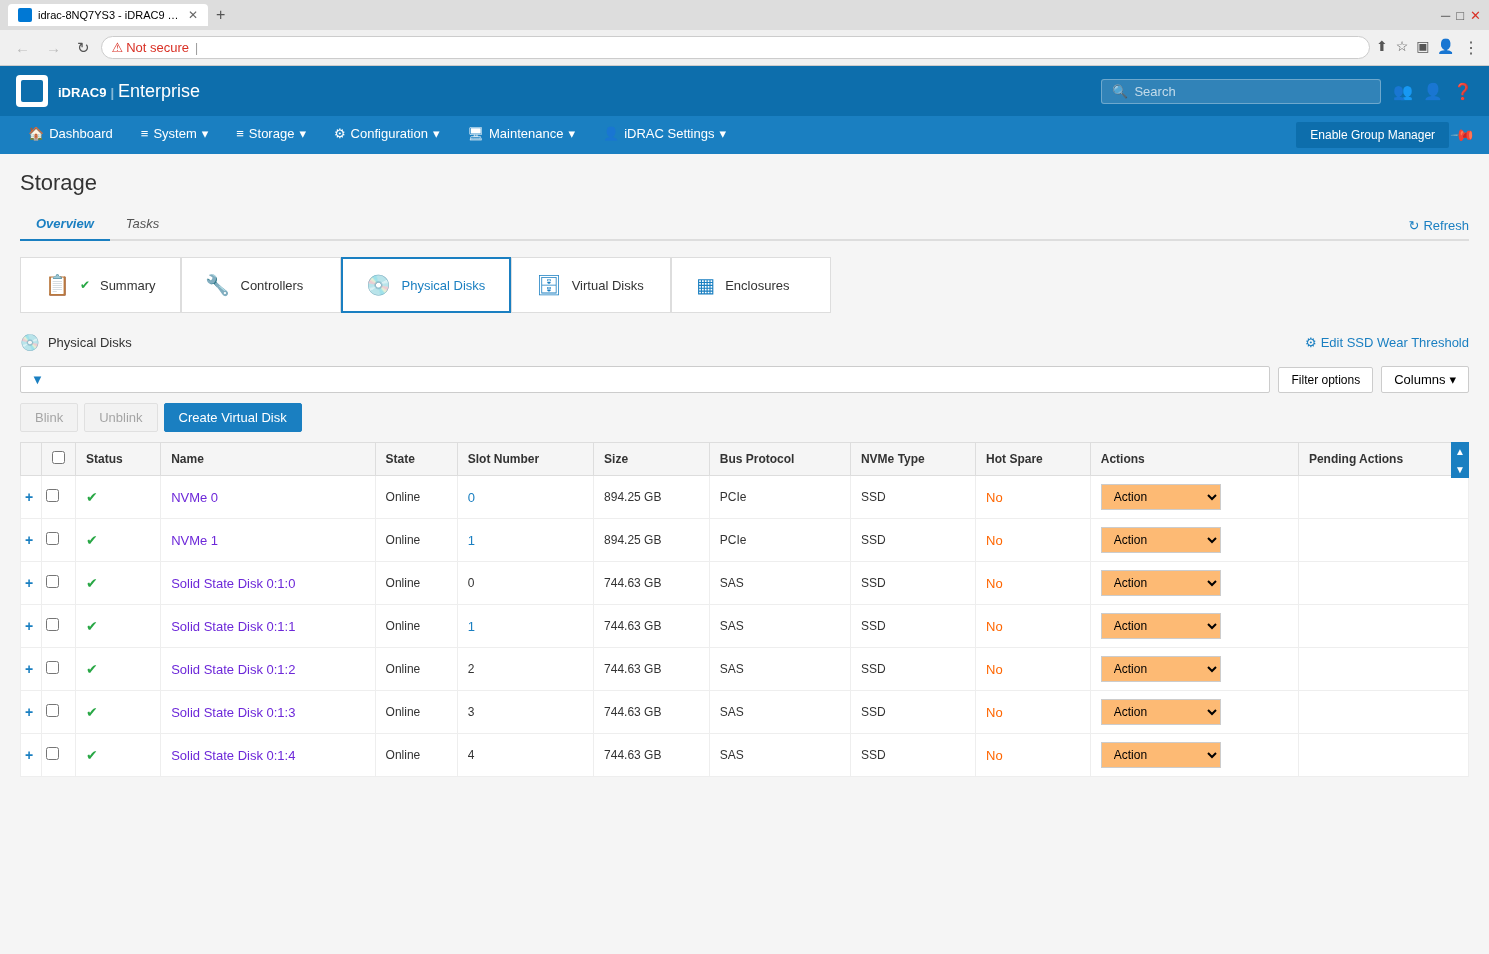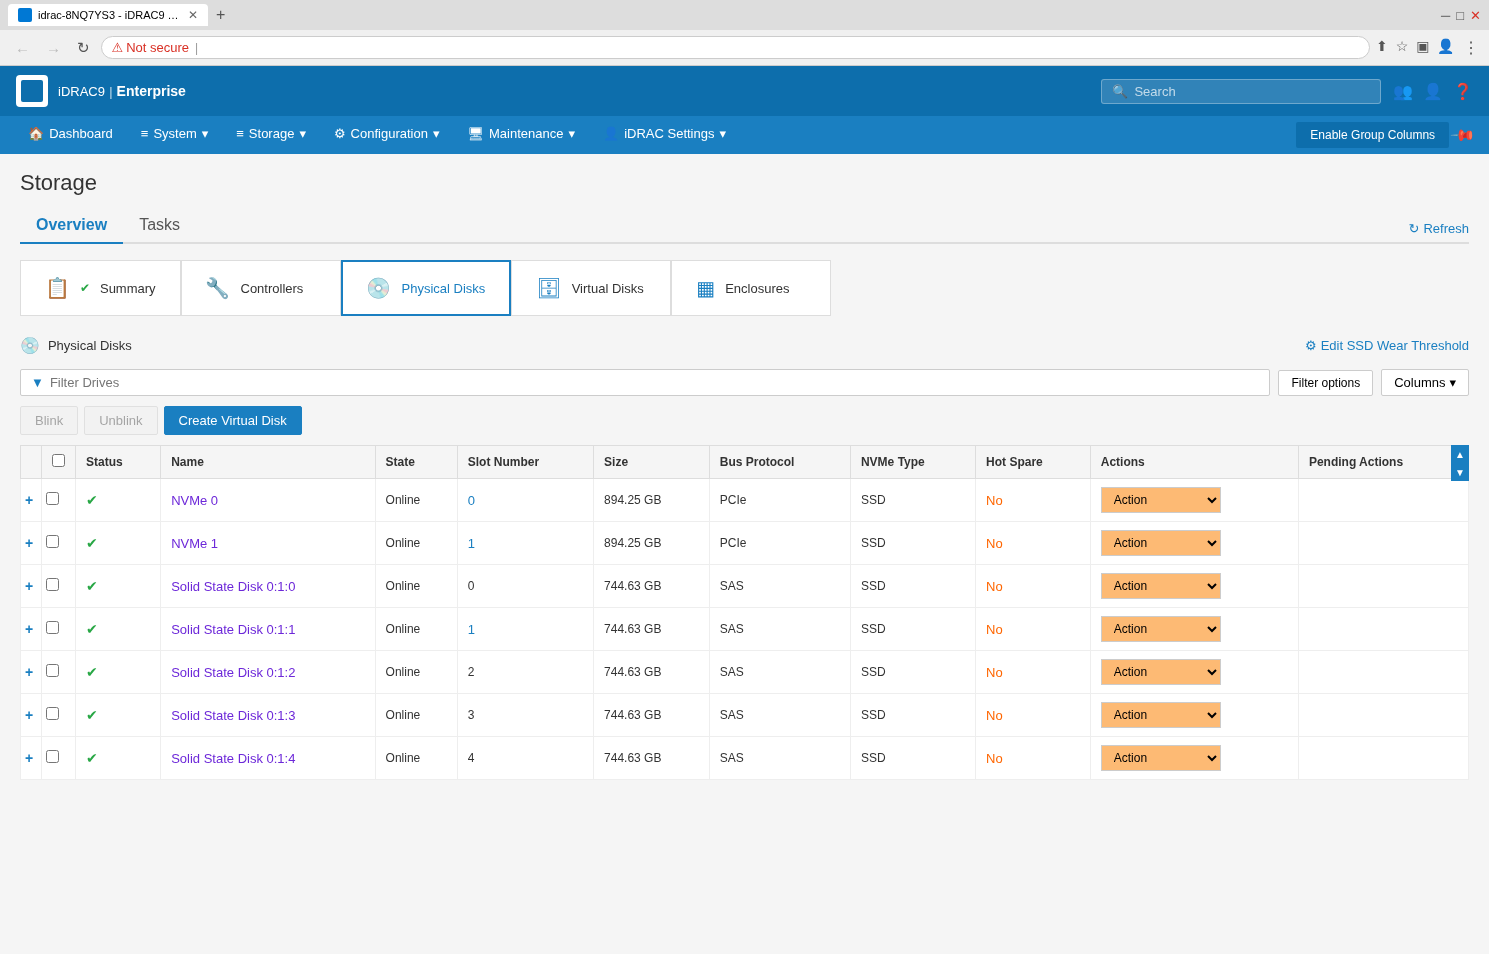--- a/index.html
+++ b/index.html
@@ -20,44 +20,44 @@
     .not-secure { color: #d93025; font-size: 11px; display: flex; align-items: center; gap: 3px; }
     .address-text { color: #1a73e8; font-size: 12px; flex: 1; overflow: hidden; text-overflow: ellipsis; white-space: nowrap; }
     .browser-actions { display: flex; gap: 8px; color: #555; font-size: 15px; }
 
     
     .idrac-header { background: #0d6eac; display: flex; align-items: center; padding: 0 16px; height: 50px; }
     .idrac-logo { display: flex; align-items: center; gap: 10px; color: #fff; font-size: 18px; font-weight: bold; }
     .idrac-logo-icon { width: 32px; height: 32px; background: #fff; border-radius: 4px; display: flex; align-items: center; justify-content: center; }
     .idrac-logo-icon-inner { width: 22px; height: 22px; background: #0d6eac; border-radius: 2px; }
     .idrac-logo-text { display: flex; align-items: baseline; gap: 4px; }
-    .idrac-logo-name { font-weight: normal; }
+    .idrac-logo-name { font-weight: bold; }
     .idrac-logo-pipe { opacity: 0.5; }
-    .idrac-logo-edition { font-size: 14px; font-weight: bold; }
+    .idrac-logo-edition { font-size: 18px; font-weight: normal; }
     .header-search { flex: 1; display: flex; justify-content: flex-end; align-items: center; gap: 12px; }
     .search-box { display: flex; align-items: center; background: rgba(255,255,255,0.15); border: 1px solid rgba(255,255,255,0.3); border-radius: 3px; padding: 4px 10px; gap: 6px; min-width: 280px; }
     .search-box input { background: none; border: none; outline: none; color: #fff; font-size: 13px; flex: 1; }
     .search-box input::placeholder { color: rgba(255,255,255,0.7); }
     .header-icons { display: flex; gap: 10px; align-items: center; }
     .header-icon-btn { background: none; border: none; color: #fff; font-size: 16px; cursor: pointer; }
 
     
     .navbar { background: #1a7fc1; display: flex; align-items: center; padding: 0 16px; height: 38px; gap: 4px; }
     .nav-item { color: #fff; font-size: 13px; padding: 8px 12px; cursor: pointer; display: flex; align-items: center; gap: 5px; text-decoration: none; border-bottom: 3px solid transparent; white-space: nowrap; }
     .nav-spacer { flex: 1; }
     .enable-group-btn { background: #0d6eac; color: #fff; border: none; padding: 6px 14px; font-size: 12px; cursor: pointer; border-radius: 2px; }
     .pin-btn { background: none; border: none; color: #fff; font-size: 16px; cursor: pointer; transform: rotate(45deg); }
 
     
     .page-content { padding: 16px 20px; }
     .page-title { font-size: 22px; color: #333; font-weight: normal; margin-bottom: 12px; }
 
     
     .tabs-bar { display: flex; align-items: flex-end; border-bottom: 2px solid #ddd; margin-bottom: 16px; position: relative; }
-    .tab { padding: 8px 16px; cursor: pointer; color: #555; border-bottom: 2px solid transparent; margin-bottom: -2px; font-size: 16px; }
+    .tab { padding: 8px 16px; cursor: pointer; color: #555; border-bottom: 2px solid transparent; margin-bottom: -2px; font-size: 13px; font-style: italic; }
     .tab.active { color: #1a7fc1; border-bottom: 2px solid #1a7fc1; font-weight: bold; }
     .refresh-btn { position: absolute; right: 0; bottom: 6px; color: #1a7fc1; cursor: pointer; font-size: 12px; display: flex; align-items: center; gap: 4px; }
 
     
     .storage-nav { display: flex; gap: 0; margin-bottom: 20px; }
     .storage-card { display: flex; align-items: center; gap: 10px; padding: 14px 24px; background: #fff; border: 1px solid #ddd; cursor: pointer; font-size: 14px; color: #333; min-width: 160px; }
     .storage-card.active { border: 2px solid #1a7fc1; color: #1a7fc1; background: #fff; }
     .check-badge { color: #28a745; font-size: 12px; }
 
     
@@ -187,21 +187,21 @@
     <span>🖥</span>
     <span>Maintenance</span>
     <span>▾</span>
   </a>
   <a class="nav-item">
     <span>👤</span>
     <span>iDRAC Settings</span>
     <span>▾</span>
   </a>
   <div class="nav-spacer"></div>
-  <button class="enable-group-btn">Enable Group Columns</button>
+  <button class="enable-group-btn">Enable Group Manager</button>
   <button class="pin-btn" title="Pin">📌</button>
 </div>
 
 <div class="page-content">
   <h1 class="page-title">Storage</h1>
 
   <div class="tabs-bar">
     <div class="tab active">Overview</div>
     <div class="tab">Tasks</div>
     <div class="refresh-btn">
@@ -246,21 +246,20 @@
     </div>
     <a class="ssd-threshold-link">
       <span>⚙</span>
       <span>Edit SSD Wear Threshold</span>
     </a>
   </div>
 
   <div class="filter-bar">
     <div class="filter-input-wrap">
       <span style="color:#1a7fc1;">▼</span>
-      <input type="text" style="border: none; outline: none; flex: 1 1 0%; font-size: 13px;" placeholder="Filter Drives">
     </div>
     <button class="filter-options-btn">Filter options</button>
     <button class="columns-btn">
       <span>Columns</span>
       <span>▾</span>
     </button>
   </div>
 
   <div class="action-buttons">
     <button class="btn disabled" disabled="">Blink</button>

